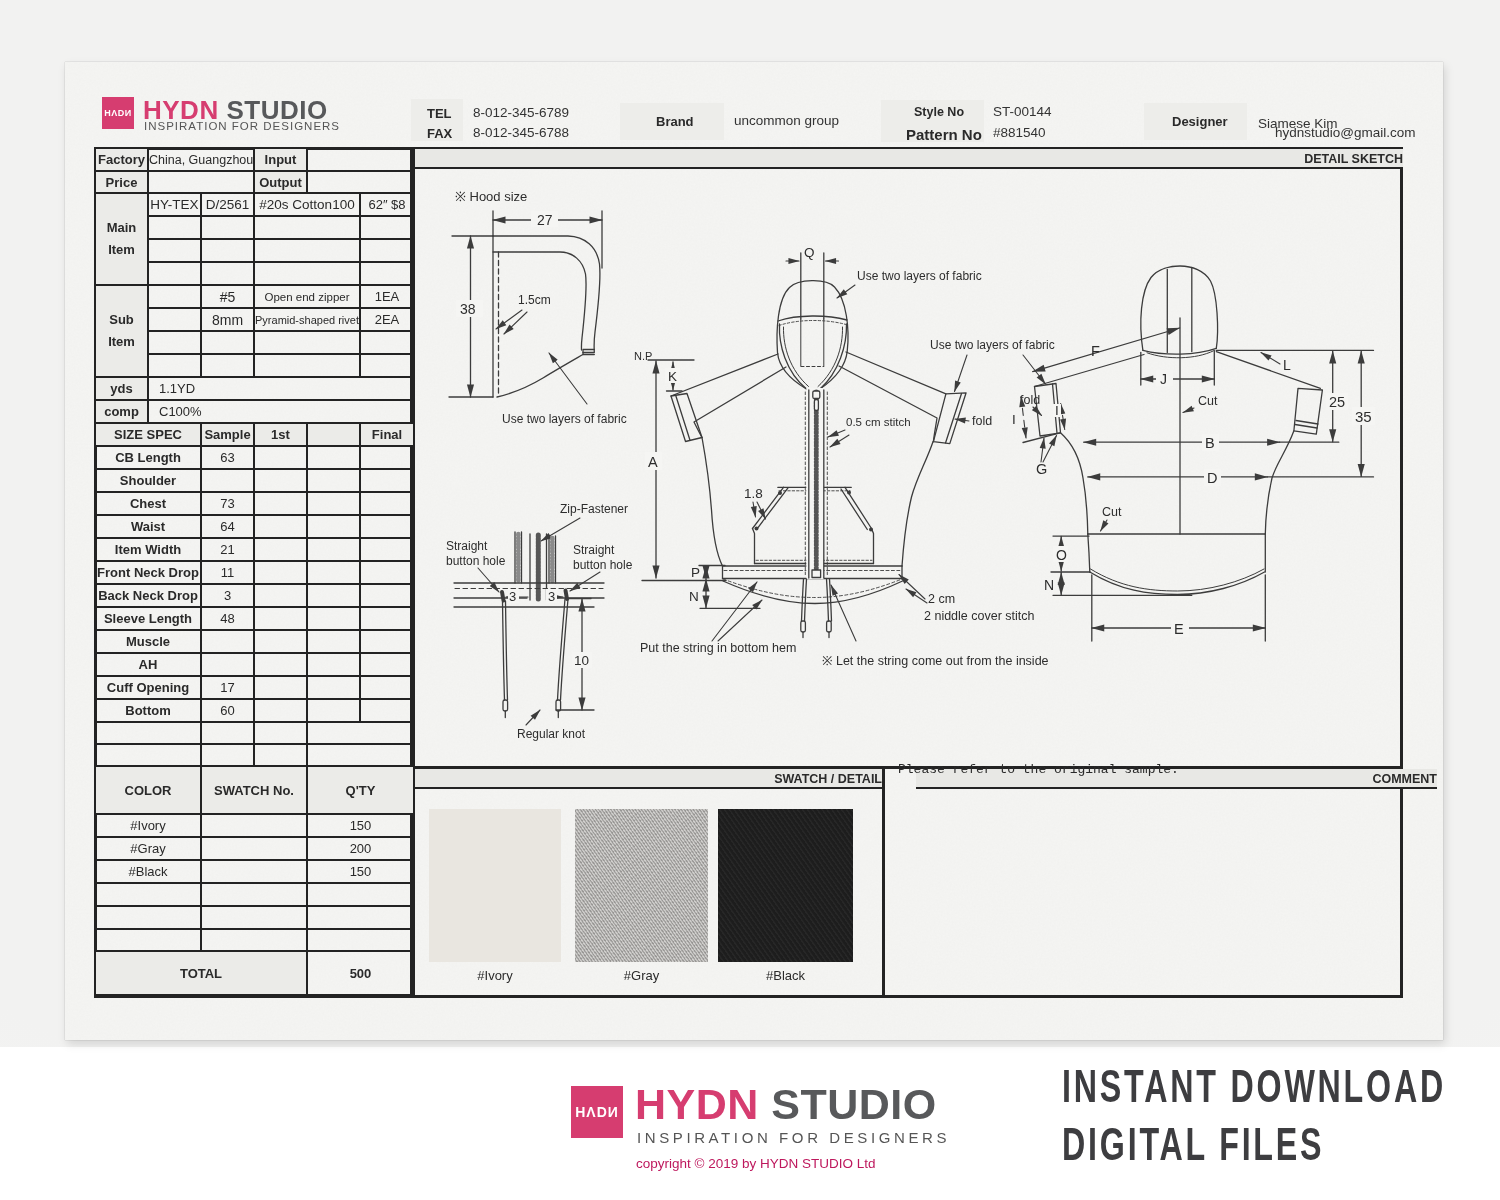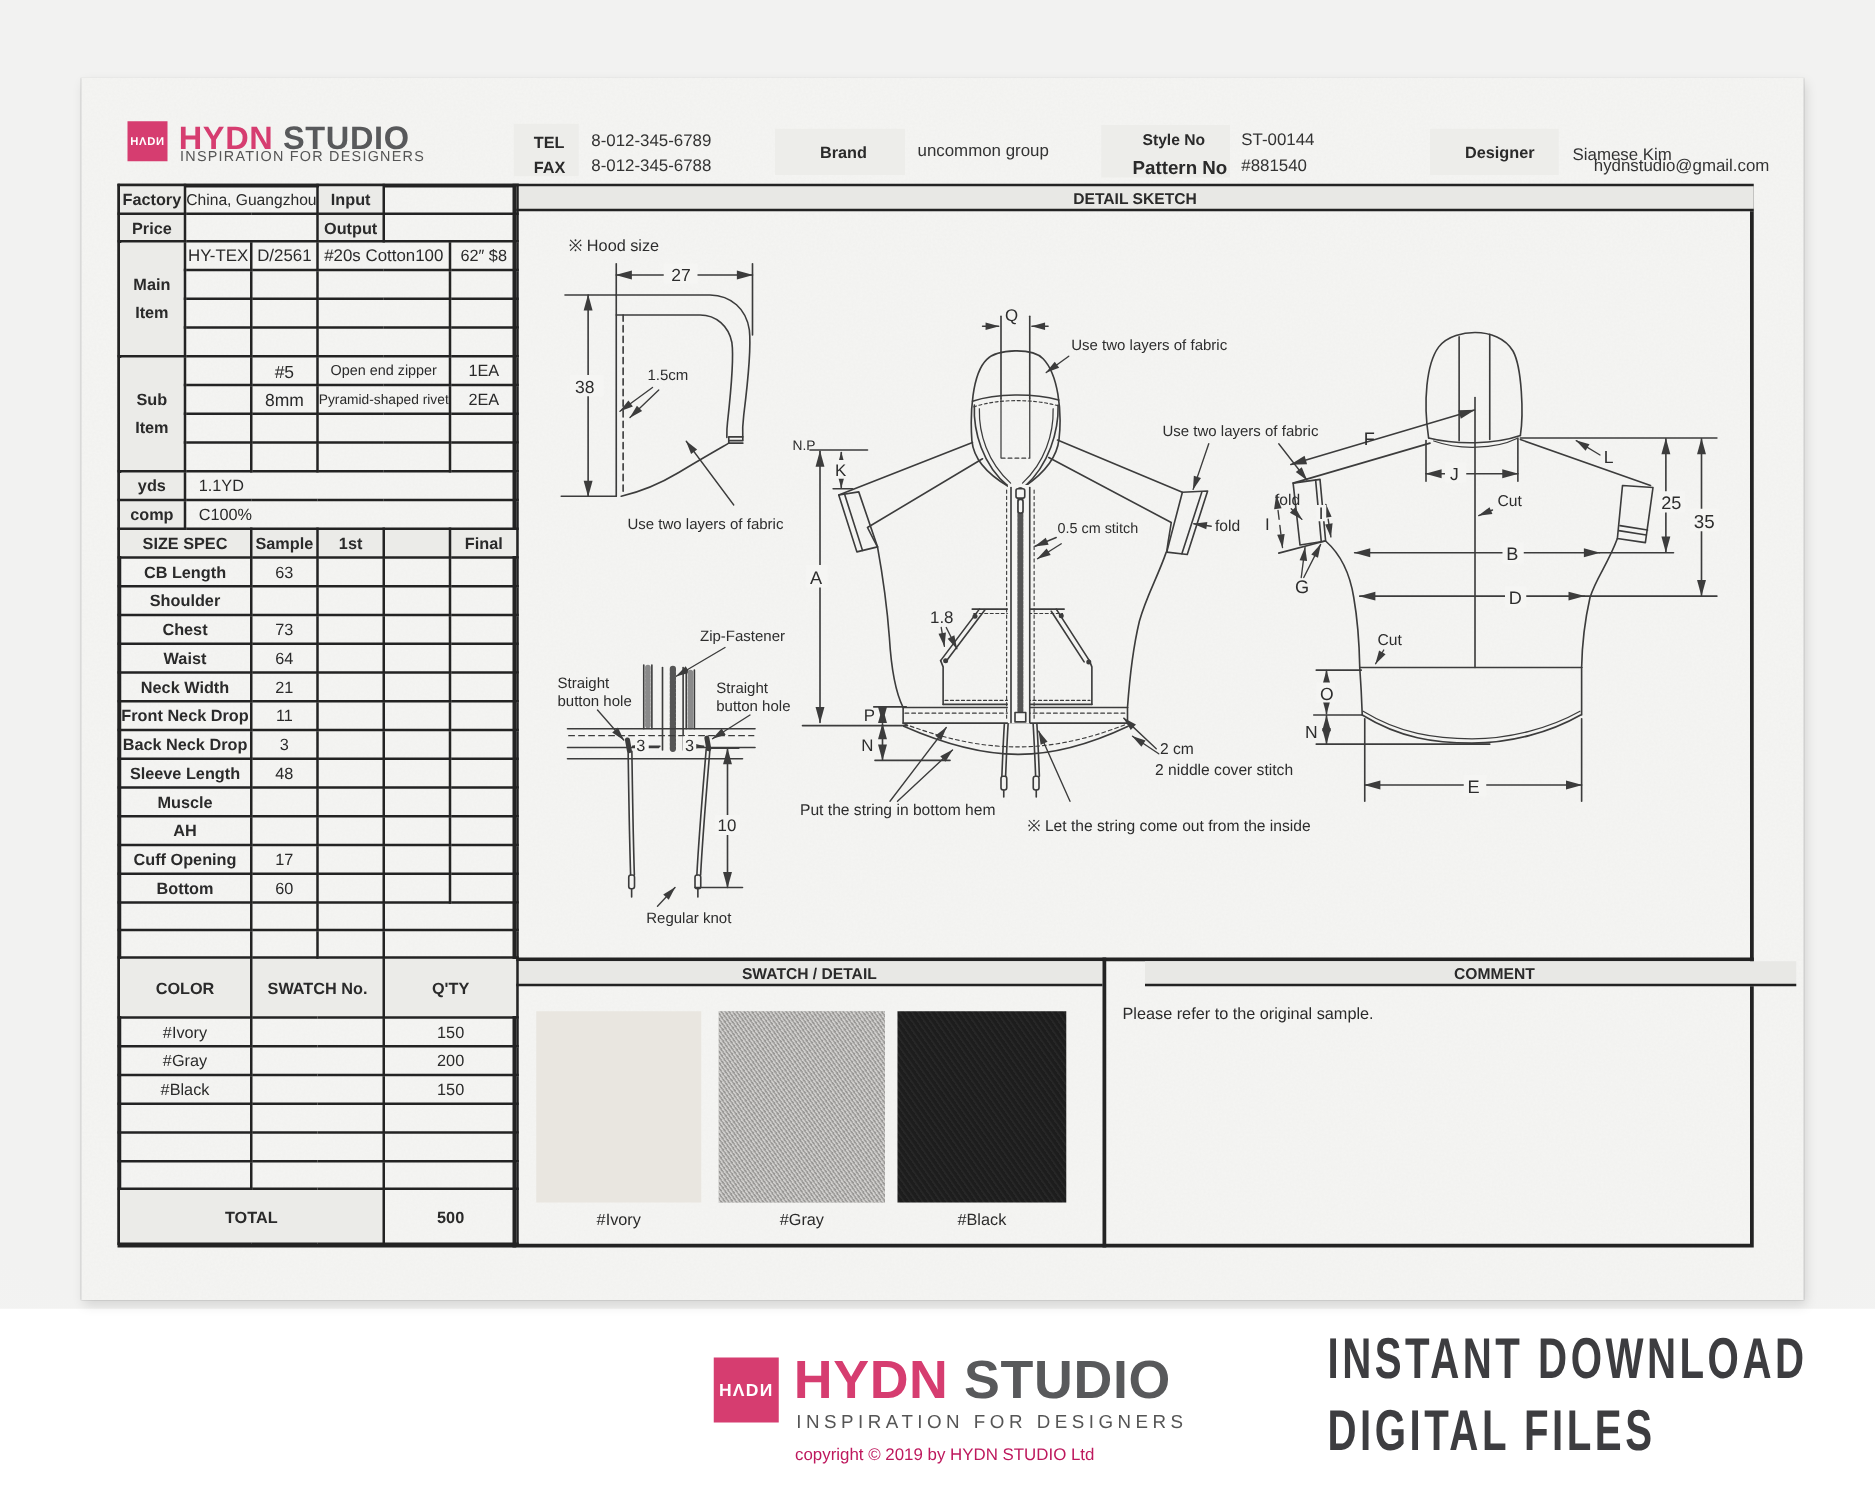--- a/index.html
+++ b/index.html
@@ -8,21 +8,21 @@
   .abs{position:absolute;}
   .paper{left:65px;top:62px;width:1378px;height:978px;background:#f5f5f3;
          box-shadow:0 0 1px rgba(0,0,0,.3), 2px 4px 9px rgba(0,0,0,.13);}
   .photo{left:0;top:0;width:1500px;height:1047px;
          background:radial-gradient(130% 115% at 50% 46%, #f2f2f1 58%, #fafaf9 100%);}
   .b{font-weight:bold;}
   table.spec{border-collapse:collapse;table-layout:fixed;}
   table.spec td{border:2px solid #232323;padding:0;font-size:13px;text-align:center;
       vertical-align:middle;overflow:hidden;white-space:nowrap;}
   td.lab{background:#ebebe8;font-weight:bold;}
-  .band{background:#e8e8e5;font-weight:bold;font-size:12.5px;text-align:center;}
+  .band{background:#e8e8e5;font-weight:bold;font-size:12.5px;text-align:right;}
   .greybox{background:#ededea;}
   .hdrlab{font-weight:bold;font-size:13px;}
   .hdrval{font-size:13.5px;color:#333;}
 </style>
 </head>
 <body>
 
 <div class="abs photo"></div>
 
 <div class="abs paper"></div>
@@ -75,21 +75,21 @@
 <div class="abs band" style="left:413px;top:149px;width:990px;height:20px;line-height:21px;border-bottom:2px solid #232323;box-sizing:border-box;">DETAIL SKETCH</div>
 
 <div class="abs" style="left:413px;top:766px;width:990px;height:2.5px;background:#232323;"></div>
 
 <div class="abs band" style="left:413px;top:768.5px;width:469px;height:20px;line-height:20px;border-bottom:2px solid #232323;box-sizing:border-box;">SWATCH / DETAIL</div>
 
 <div class="abs band" style="left:916px;top:768.5px;width:521px;height:20px;line-height:20px;border-bottom:2px solid #232323;box-sizing:border-box;padding-left:38px;">COMMENT</div>
 
 <div class="abs" style="left:882px;top:766px;width:2.5px;height:232px;background:#232323;"></div>
 
-<div class="abs" style="left:898px;top:803px;font-size:13px;">Please refer to the original sample.</div>
+<div class="abs" style="left:898px;top:762px;font-size:13px;font-family:Liberation Mono, monospace;">Please refer to the original sample.</div>
 
 <div class="abs" style="left:429px;top:809px;width:132px;height:153px;background:#e9e6e0;"></div>
 
 <div class="abs" style="left:575px;top:809px;width:133px;height:153px;background:#b0aeac;
   background-image:repeating-linear-gradient(55deg,rgba(244,244,242,.38) 0 1px,rgba(96,96,94,.22) 1.5px 2.5px),repeating-linear-gradient(-38deg,rgba(150,149,147,.28) 0 1.5px,rgba(206,205,202,.28) 2px 4px);"></div>
 
 <div class="abs" style="left:718px;top:809px;width:135px;height:153px;background:#1f1f1f;
   background-image:repeating-linear-gradient(55deg,rgba(255,255,255,.035) 0 1px,rgba(0,0,0,0.08) 2px 4px);"></div>
 
 <div class="abs" style="left:429px;top:968px;width:132px;text-align:center;font-size:13px;">#Ivory</div>
@@ -213,21 +213,21 @@
         <td></td>
       </tr>
 <tr style="height:23px;">
         <td colspan="2" class="b">Waist</td>
         <td>64</td>
         <td></td>
         <td></td>
         <td></td>
       </tr>
 <tr style="height:23px;">
-        <td colspan="2" class="b">Neck Width</td>
+        <td colspan="2" class="b">Item Width</td>
         <td>21</td>
         <td></td>
         <td></td>
         <td></td>
       </tr>
 <tr style="height:23px;">
         <td colspan="2" class="b">Front Neck Drop</td>
         <td>11</td>
         <td></td>
         <td></td>

